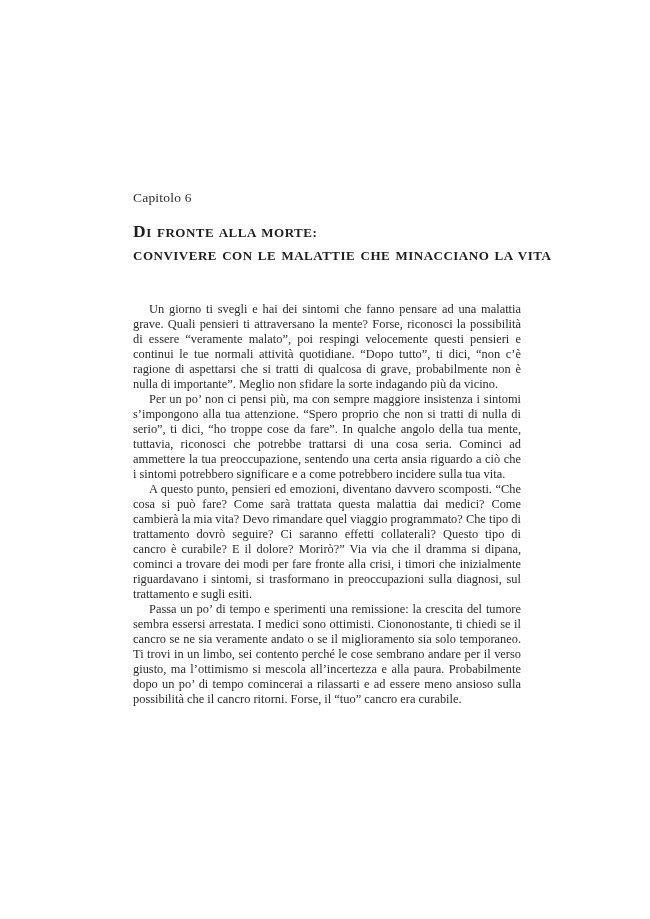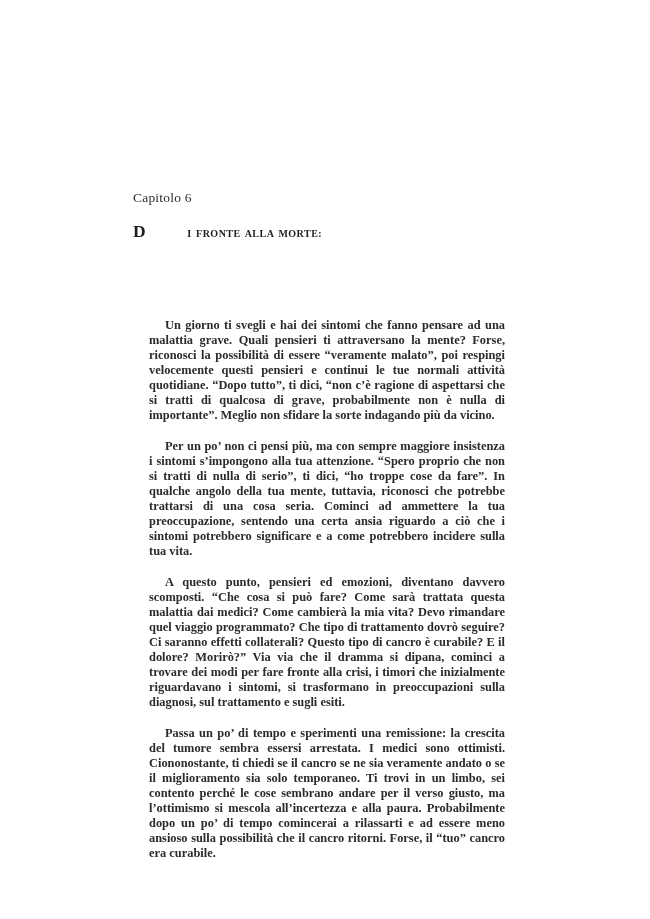--- a/index.html
+++ b/index.html
@@ -24,45 +24,45 @@
   .chapter-title {
     position: absolute;
     left: 133px; top: 220px;
     color: #1e1e1e;
     font-weight: bold;
     line-height: 22.5px;
     letter-spacing: 0.5px;
   }
   .chapter-title .line { white-space: nowrap; }
   .chapter-title .initial-cap { font-size: 17.5px; }
-  .chapter-title .small-caps { font-size: 10px; word-spacing: 1.5px; margin-left: 41px; }
+  .chapter-title .small-caps { font-size: 13px; word-spacing: 1.5px; }
   .body-text {
     position: absolute;
     left: 133px; top: 302px;
     width: 388px;
     color: #2b2b2b;
     font-size: 12.4px;
     line-height: 15px;
     text-align: justify;
   }
   .body-text p {
-    margin: 16px;
+    margin: 0;
     text-indent: 16px;
-    font-weight: bold;
   }
 </style>
 </head>
 <body>
 
 <div class="page">
 
   <div class="chapter-label">Capitolo 6</div>
 
   <div class="chapter-title">
     <div class="line"><span class="initial-cap">D</span><span class="small-caps">I FRONTE ALLA MORTE:</span></div>
+    <div class="line small-caps">CONVIVERE CON LE MALATTIE CHE MINACCIANO LA VITA</div>
   </div>
 
   <div class="body-text">
     <p>Un giorno ti svegli e hai dei sintomi che fanno pensare ad una malattia grave. Quali pensieri ti attraversano la mente? Forse, riconosci la possibilità di essere “veramente malato”, poi respingi velocemente questi pensieri e continui le tue normali attività quotidiane. “Dopo tutto”, ti dici, “non c’è ragione di aspettarsi che si tratti di qualcosa di grave, probabilmente non è nulla di importante”. Meglio non sfidare la sorte indagando più da vicino.</p>
     <p>Per un po’ non ci pensi più, ma con sempre maggiore insistenza i sintomi s’impongono alla tua attenzione. “Spero proprio che non si tratti di nulla di serio”, ti dici, “ho troppe cose da fare”. In qualche angolo della tua mente, tuttavia, riconosci che potrebbe trattarsi di una cosa seria. Cominci ad ammettere la tua preoccupazione, sentendo una certa ansia riguardo a ciò che i sintomi potrebbero significare e a come potrebbero incidere sulla tua vita.</p>
     <p>A questo punto, pensieri ed emozioni, diventano davvero scomposti. “Che cosa si può fare? Come sarà trattata questa malattia dai medici? Come cambierà la mia vita? Devo rimandare quel viaggio programmato? Che tipo di trattamento dovrò seguire? Ci saranno effetti collaterali? Questo tipo di cancro è curabile? E il dolore? Morirò?” Via via che il dramma si dipana, cominci a trovare dei modi per fare fronte alla crisi, i timori che inizialmente riguardavano i sintomi, si trasformano in preoccupazioni sulla diagnosi, sul trattamento e sugli esiti.</p>
     <p>Passa un po’ di tempo e sperimenti una remissione: la crescita del tumore sembra essersi arrestata. I medici sono ottimisti. Ciononostante, ti chiedi se il cancro se ne sia veramente andato o se il miglioramento sia solo temporaneo. Ti trovi in un limbo, sei contento perché le cose sembrano andare per il verso giusto, ma l’ottimismo si mescola all’incertezza e alla paura. Probabilmente dopo un po’ di tempo comincerai a rilassarti e ad essere meno ansioso sulla possibilità che il cancro ritorni. Forse, il “tuo” cancro era curabile.</p>
   </div>
 
 </div>

